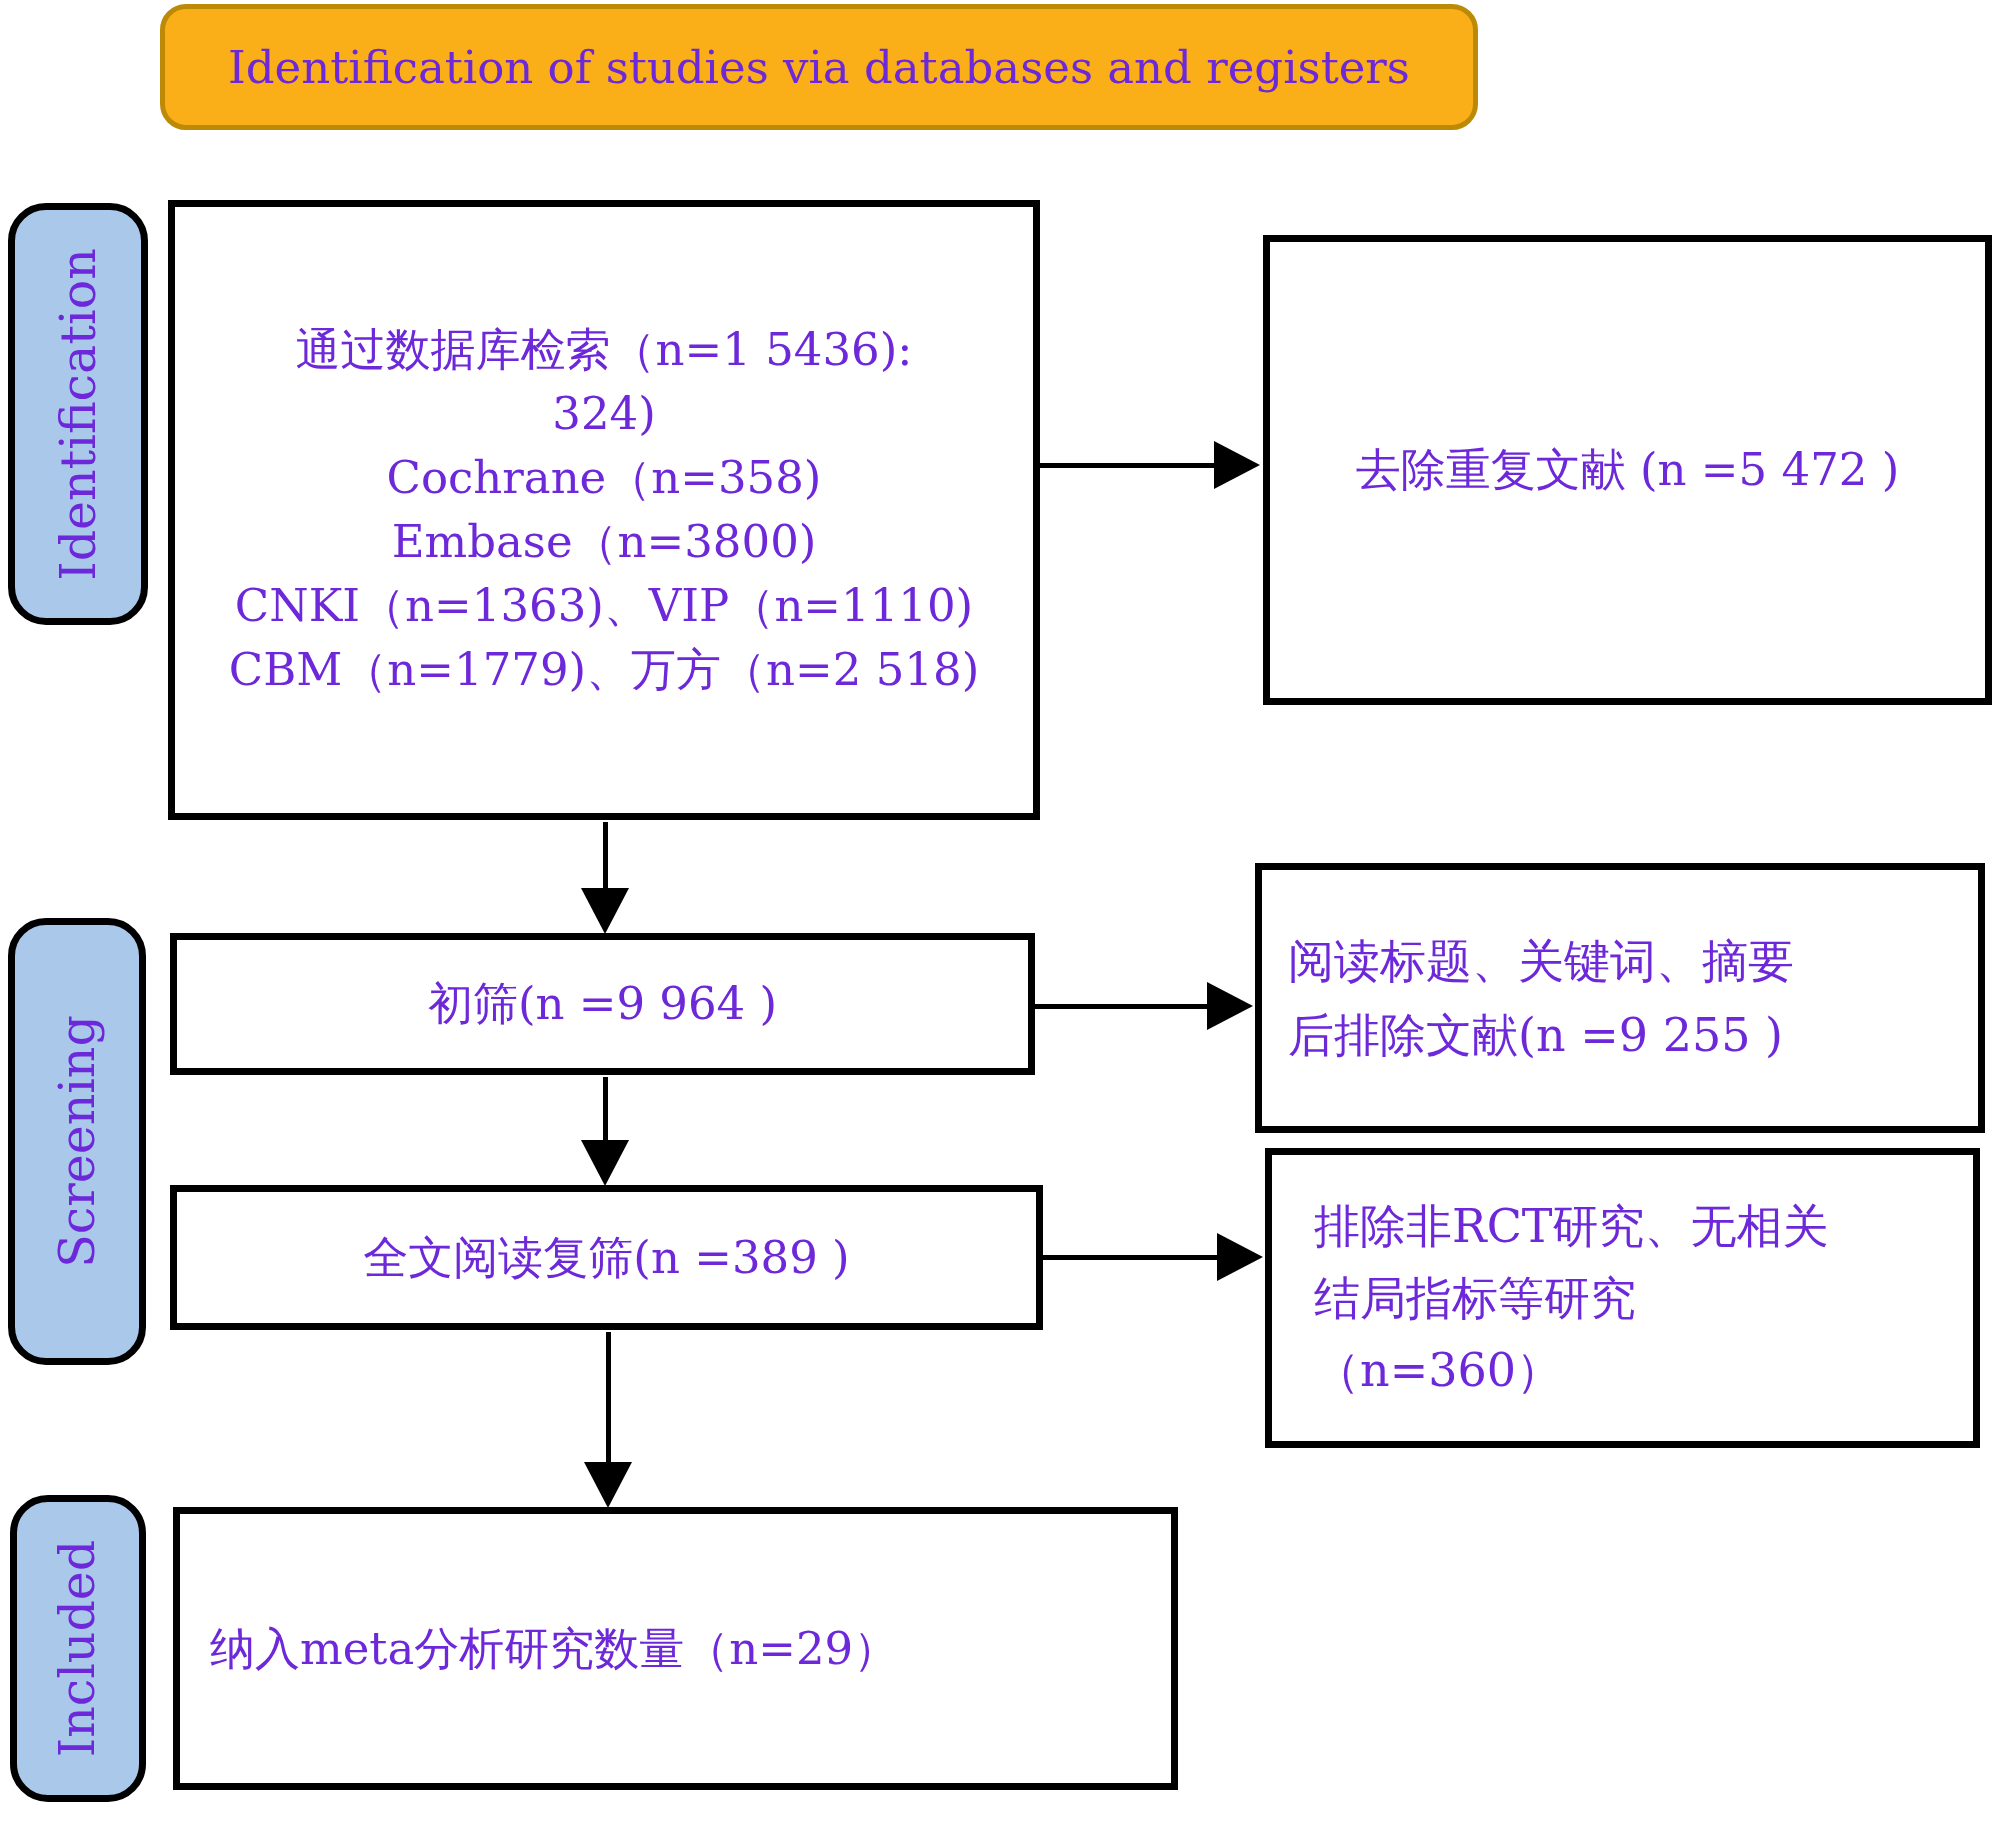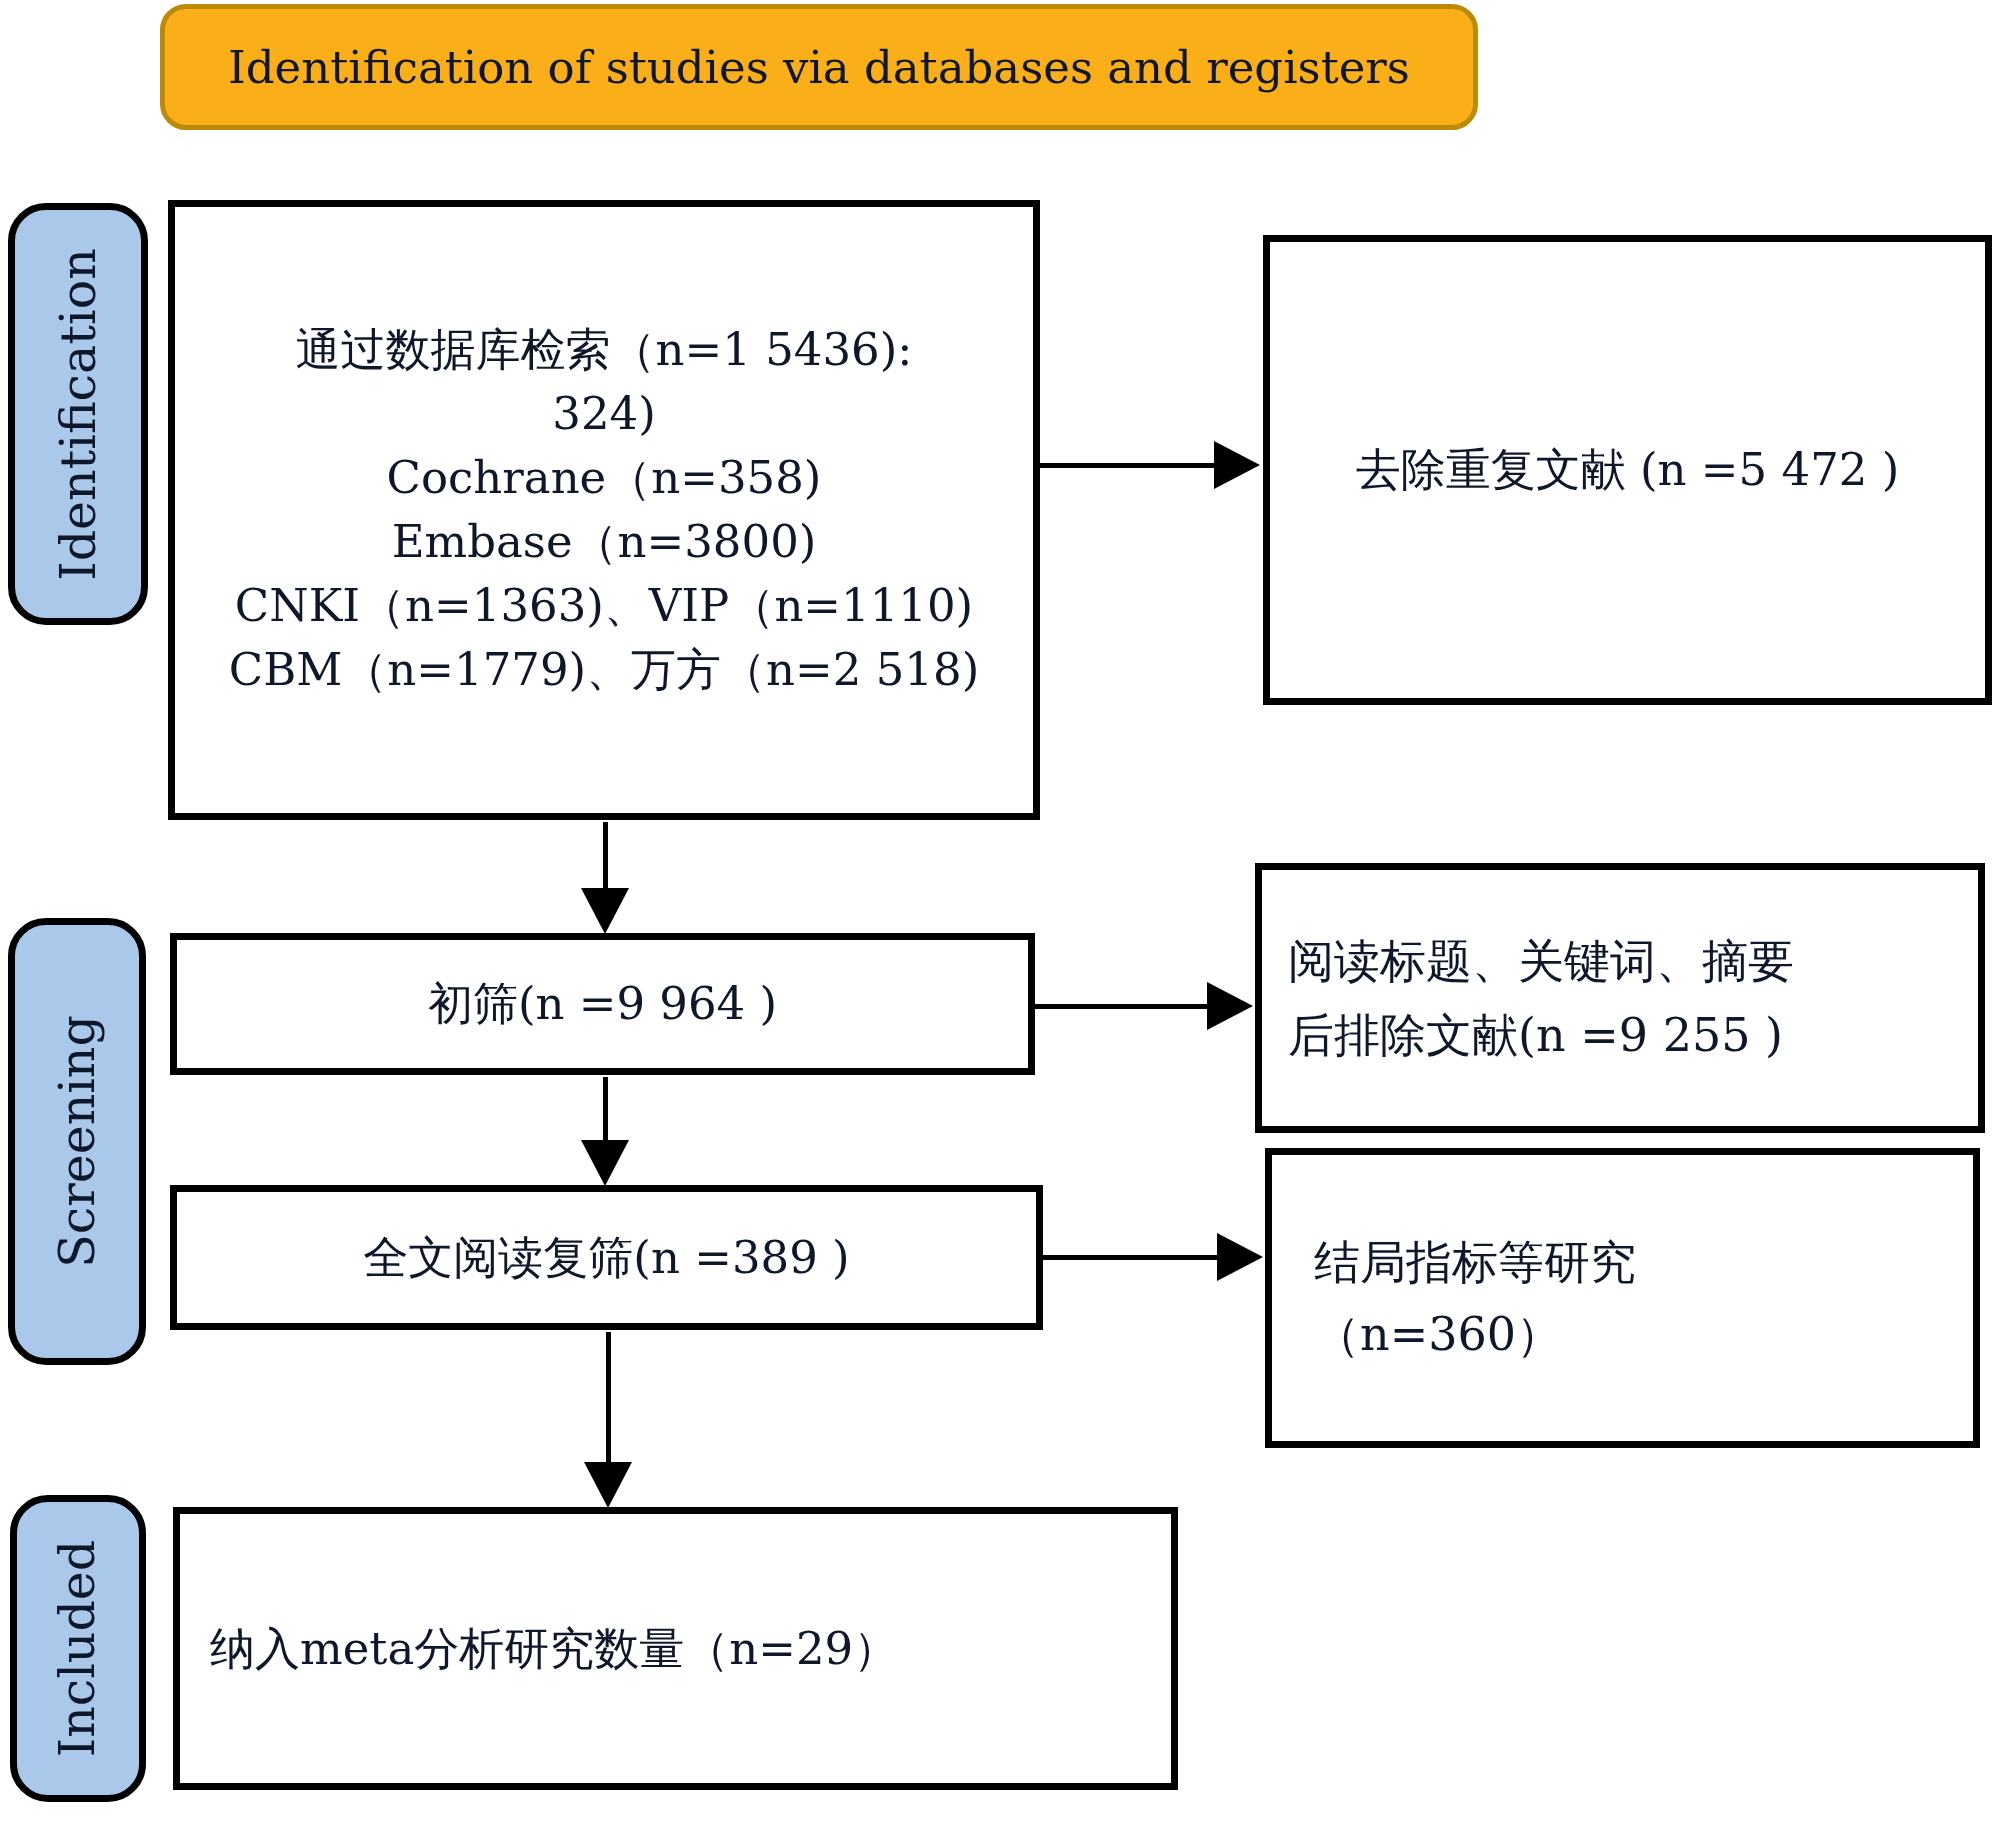--- a/index.html
+++ b/index.html
@@ -2,21 +2,21 @@
 <html><head>
 <meta charset="utf-8">
 <style>
   html,body{margin:0;padding:0;background:#ffffff;}
   #canvas{
     position:relative;
     width:1999px;
     height:1823px;
     background:#ffffff;
     font-family:"DejaVu Serif","Liberation Serif",serif;
-    color:#0f172a;
+    color:#6d28d9;
   }
   
   .banner{
     position:absolute;
     left:160px; top:4px;
     width:1318px; height:126px;
     background:#FAAF18;
     border:5px solid #BD8A08;
     border-radius:26px;
     box-sizing:border-box;
@@ -138,20 +138,21 @@
   <div class="fbox" id="box-title-excl">
     <div>阅读标题、关键词、摘要</div>
     <div>后排除文献(n =9 255 )</div>
   </div>
 
   <div class="fbox" id="box-fulltext">
     <span>全文阅读复筛(n =389 )</span>
   </div>
 
   <div class="fbox" id="box-nonrct">
+    <div>排除非RCT研究、无相关</div>
     <div>结局指标等研究</div>
     <div>（n=360）</div>
   </div>
 
   <div class="fbox" id="box-included">
     <span>纳入meta分析研究数量（n=29）</span>
   </div>
 
   <div class="vline" style="left:603px; top:822px; height:68px;"></div>
   <div class="head-down" style="left:581px; top:888px;"></div>

